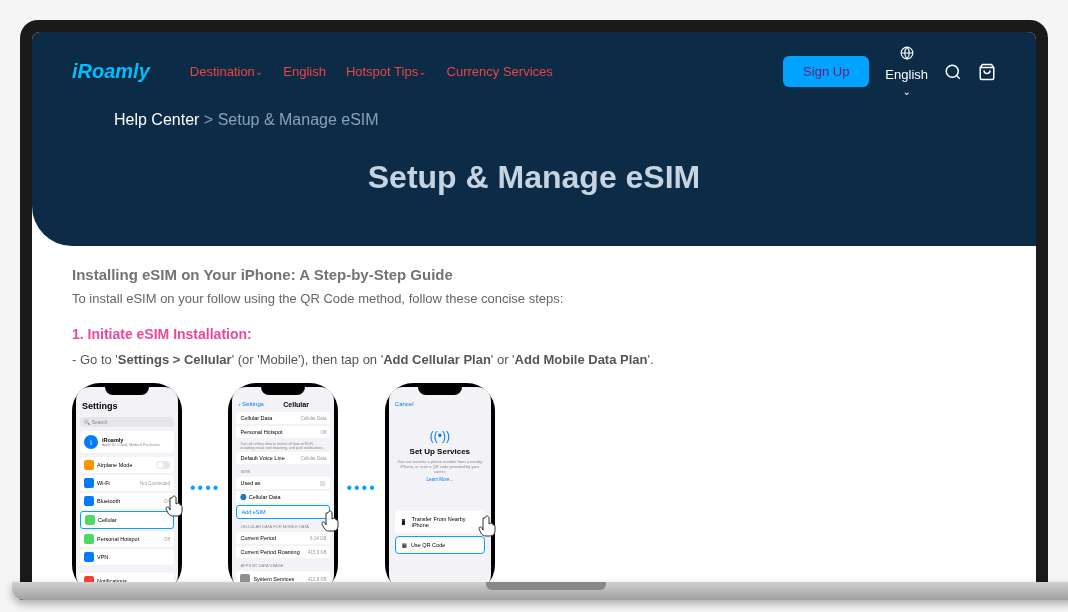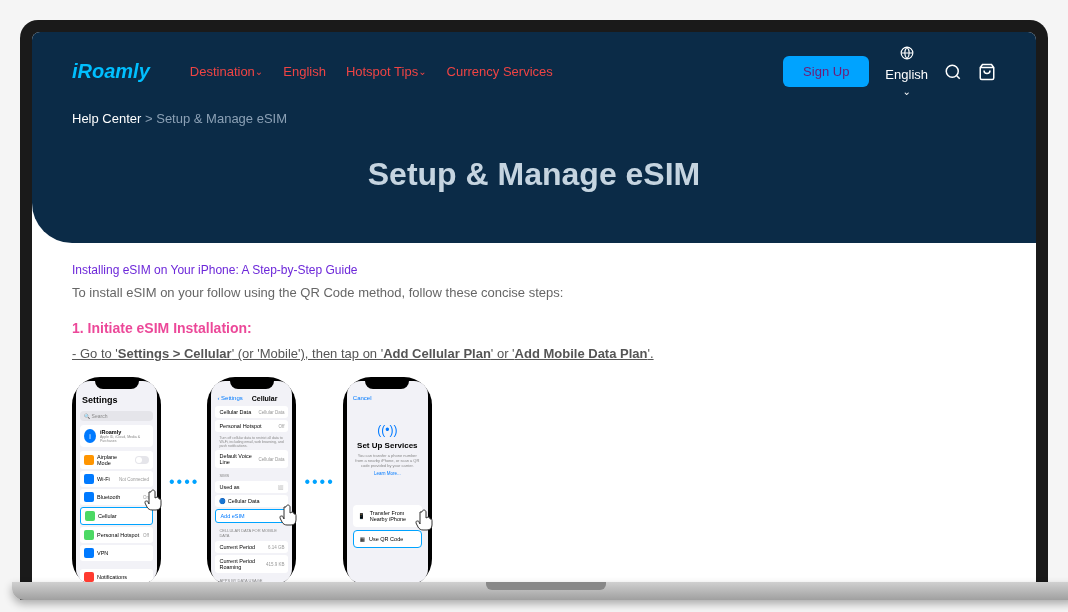--- a/index.html
+++ b/index.html
@@ -103,66 +103,66 @@
       font-size: 13px;
       cursor: pointer;
       flex-direction: column;
     }
     .icon-btn {
       cursor: pointer;
       display: flex;
     }
     .breadcrumb {
       padding: 0 40px 10px;
-      font-size: 13px;
+      font-size: 16px;
       color: #8ba0b5;
+      margin-left: 42px;
     }
     .breadcrumb a { color: #fff; text-decoration: none; }
     .page-title {
       text-align: center;
       font-size: 32px;
       font-weight: 700;
       padding: 20px 0;
       color: #c5d4e0;
     }
     .content {
       padding: 20px 40px;
       color: #333;
     }
     .section-title {
-      font-size: 12px;
-      font-weight: 400;
-      color: #6d28d9;
+      font-size: 15px;
+      font-weight: 700;
+      color: #737373;
       margin-bottom: 8px;
     }
     .section-desc {
       font-size: 13px;
       color: #666;
       margin-bottom: 20px;
     }
     .step-title {
       font-size: 14px;
       font-weight: 700;
       color: #ec4899;
       margin-bottom: 10px;
     }
     .step-text {
       font-size: 13px;
       color: #555;
-      text-decoration: underline;
     }
     .step-text strong { font-weight: 700; }
     .phones {
       display: flex;
       align-items: center;
       gap: 8px;
       margin: 16px 0;
     }
     .phone {
-      width: 89px;
+      width: 110px;
       height: 210px;
       background: #000;
       border-radius: 28px;
       padding: 4px;
       position: relative;
     }
     .phone-screen {
       background: #f2f2f7;
       width: 100%;
       height: 100%;

